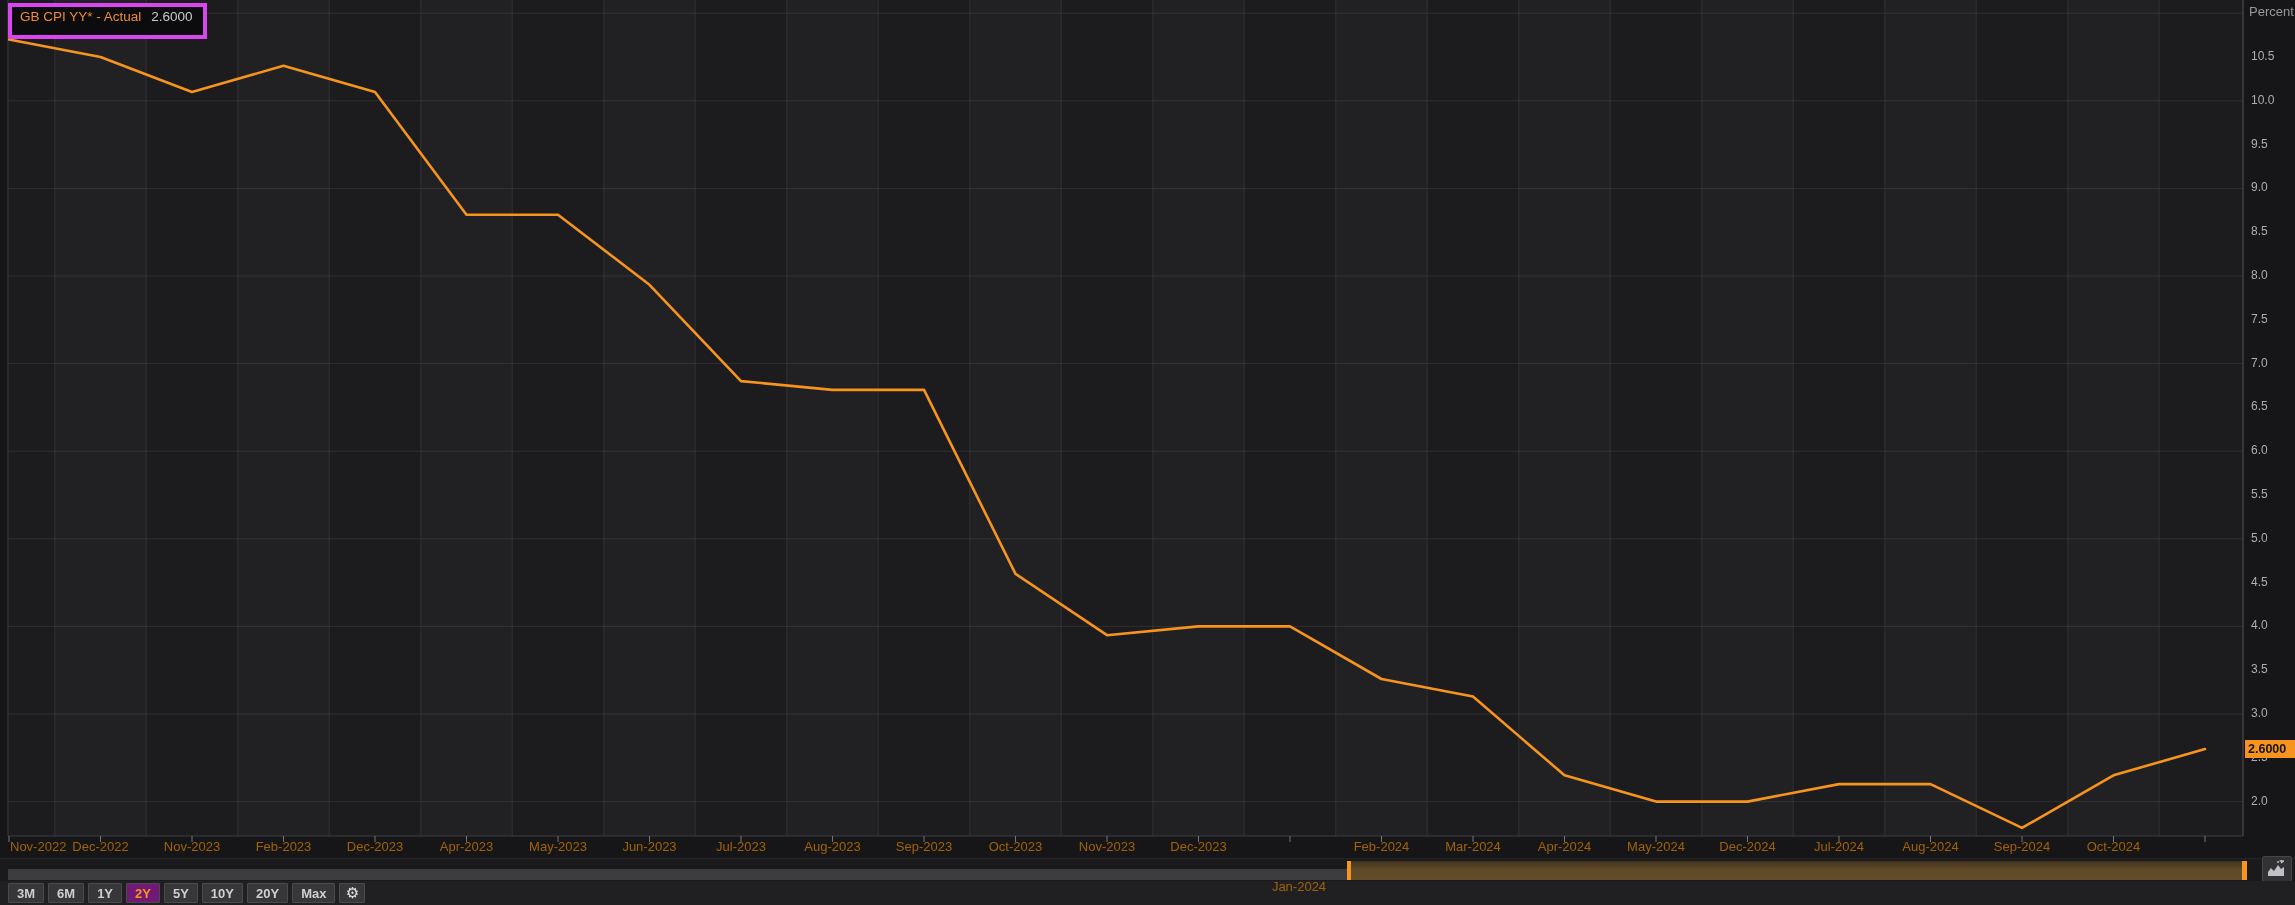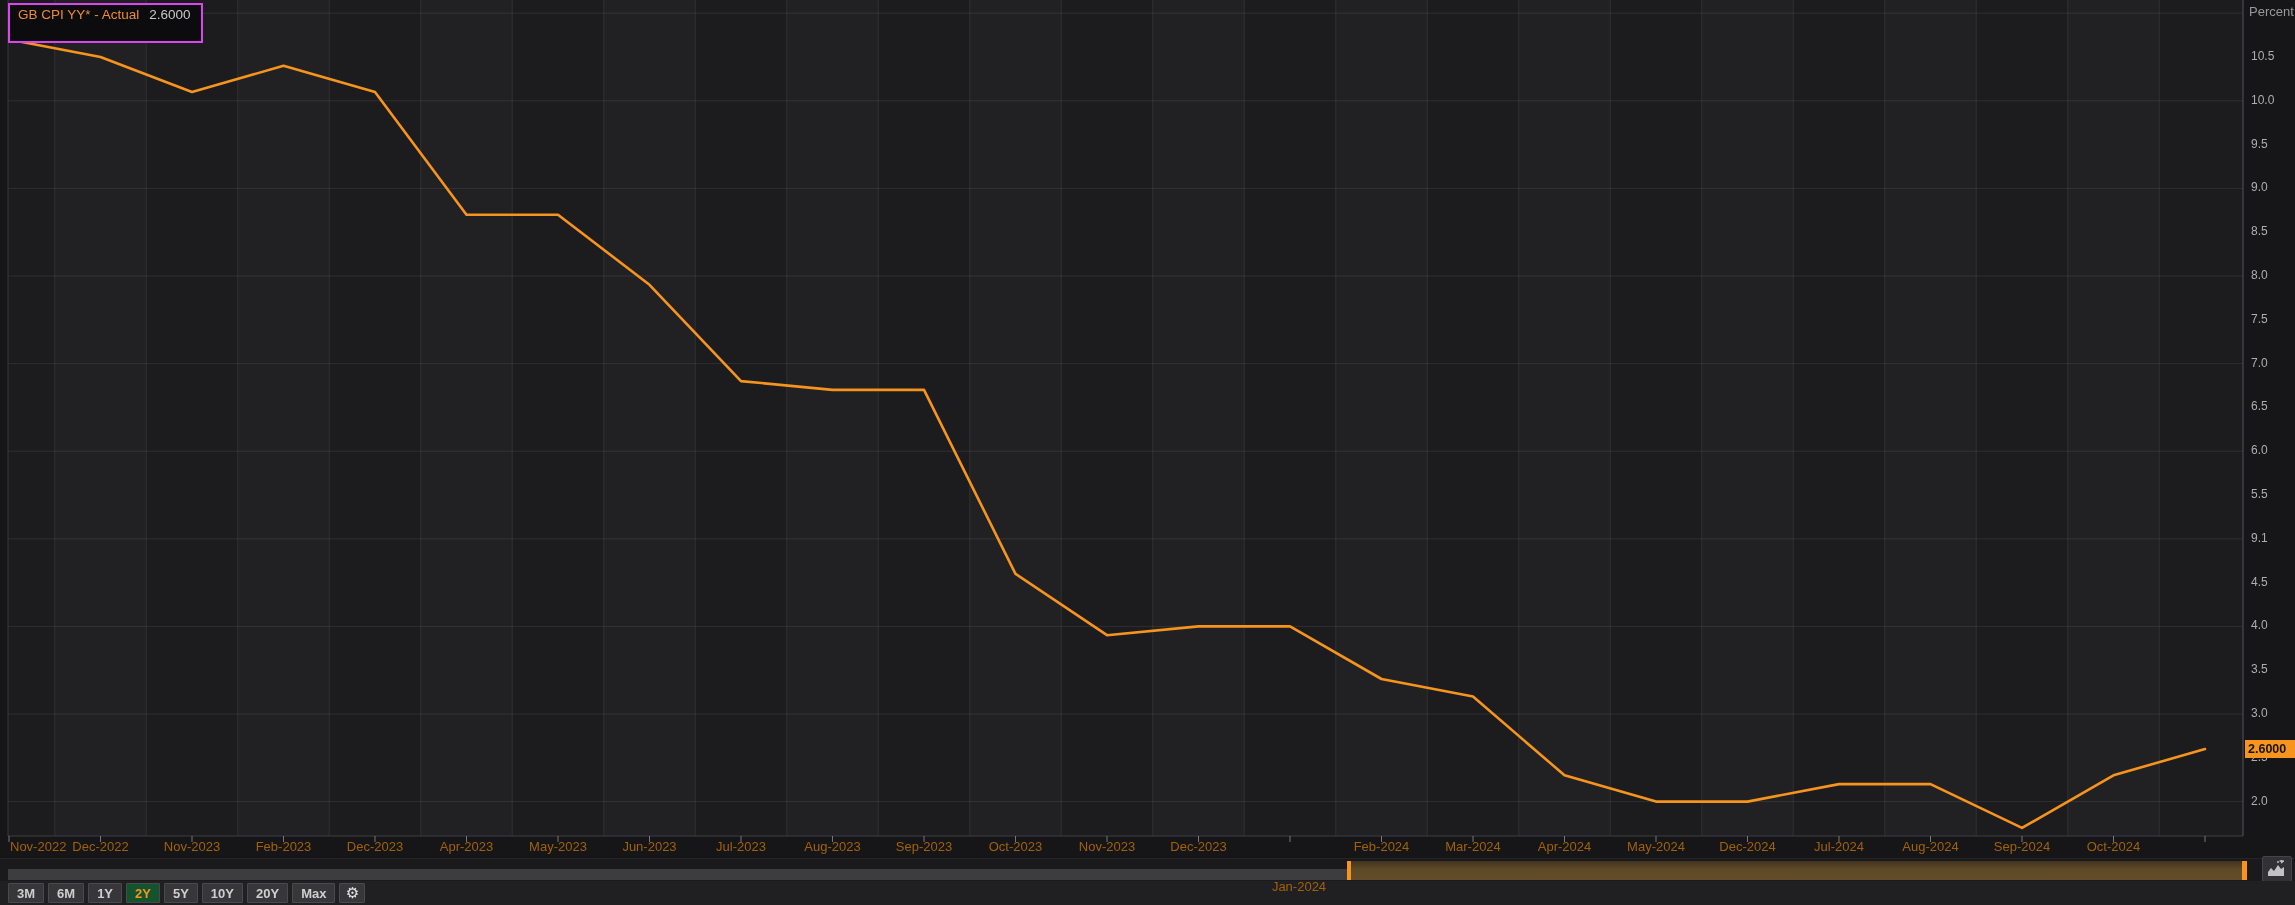--- a/index.html
+++ b/index.html
@@ -2,21 +2,21 @@
 <html><head>
 <meta charset="utf-8">
 <style>
   html,body{margin:0;padding:0;background:#161618;}
   #app{position:relative;width:2295px;height:905px;overflow:hidden;
        font-family:"Liberation Sans",sans-serif;background:#161618;
        -webkit-font-smoothing:antialiased;}
   #chart-svg{position:absolute;left:0;top:0;}
   
   #legend{position:absolute;left:8px;top:3px;height:20px;line-height:20px;
-          background:#0c0c0e;border:2px solid #d946ef;padding:0 10px 16px 8px;
+          background:#0c0c0e;border:4px solid #d946ef;padding:0 10px 8px 8px;
           font-size:13.5px;white-space:nowrap;z-index:5;}
   #legend .lbl{color:#ef8b33;margin-right:10px;}
   #legend .val{color:#c9c9cd;}
   
   #percent-label{position:absolute;left:2249px;top:4px;font-size:13px;color:#98989b;z-index:4;}
   .ylab{position:absolute;left:2251px;width:44px;font-size:12px;color:#aeaeb1;z-index:3;}
   #value-badge{position:absolute;left:2245px;top:740px;width:50px;height:18px;line-height:18px;
           background:#f7941e;color:#151515;font-size:12.5px;font-weight:bold;
           padding-left:3px;box-sizing:border-box;z-index:6;}
   
@@ -32,21 +32,21 @@
   #sb-handle-right{left:2242px;width:5px;}
   #live-chart-btn{position:absolute;left:2262px;top:856px;width:30px;height:26px;
              background:#323235;border:1px solid #454549;border-radius:2px;box-sizing:border-box;
              display:flex;align-items:center;justify-content:center;}
   
   #toolbar{position:absolute;left:0;top:881px;width:2295px;height:24px;background:#202023;
            display:flex;align-items:center;padding-left:8px;box-sizing:border-box;}
   .range-btn{height:20px;line-height:19px;padding:0 8px;margin-right:4px;background:#37373a;
            border:1px solid #4a4a4e;border-radius:1px;color:#cfcfd2;font-size:13px;
            font-weight:bold;cursor:pointer;box-sizing:border-box;}
-  .range-btn.active{color:#f7941e;background:#14532d;}
+  .range-btn.active{color:#f7941e;background:#701a75;}
   #settings-btn{height:20px;width:26px;line-height:18px;margin-right:4px;background:#37373a;
            border:1px solid #4a4a4e;border-radius:1px;color:#e6e6e9;font-size:15px;
            text-align:center;cursor:pointer;box-sizing:border-box;}
 </style>
 </head>
 <body>
 
 <div id="app">
 
   <svg id="chart-svg" width="2295" height="850">
@@ -144,21 +144,21 @@
       <div class="ylab" style="top: 92.8px;">10.0</div>
       <div class="ylab" style="top: 136.6px;">9.5</div>
       <div class="ylab" style="top: 180.4px;">9.0</div>
       <div class="ylab" style="top: 224.2px;">8.5</div>
       <div class="ylab" style="top: 268px;">8.0</div>
       <div class="ylab" style="top: 311.8px;">7.5</div>
       <div class="ylab" style="top: 355.6px;">7.0</div>
       <div class="ylab" style="top: 399.4px;">6.5</div>
       <div class="ylab" style="top: 443.2px;">6.0</div>
       <div class="ylab" style="top: 487px;">5.5</div>
-      <div class="ylab" style="top: 530.8px;">9.1</div>
+      <div class="ylab" style="top: 530.8px;">5.0</div>
       <div class="ylab" style="top: 574.6px;">4.5</div>
       <div class="ylab" style="top: 618.4px;">4.0</div>
       <div class="ylab" style="top: 662.2px;">3.5</div>
       <div class="ylab" style="top: 706px;">3.0</div>
       <div class="ylab" style="top: 749.8px;">2.5</div>
       <div class="ylab" style="top: 793.6px;">2.0</div>
     </div>
   <div id="x-axis-labels">
       <div class="xlab" style="left: 10px;">Nov-2022</div>
       <div class="xlab" style="left: 100.5px; transform: translateX(-50%);">Dec-2022</div>

